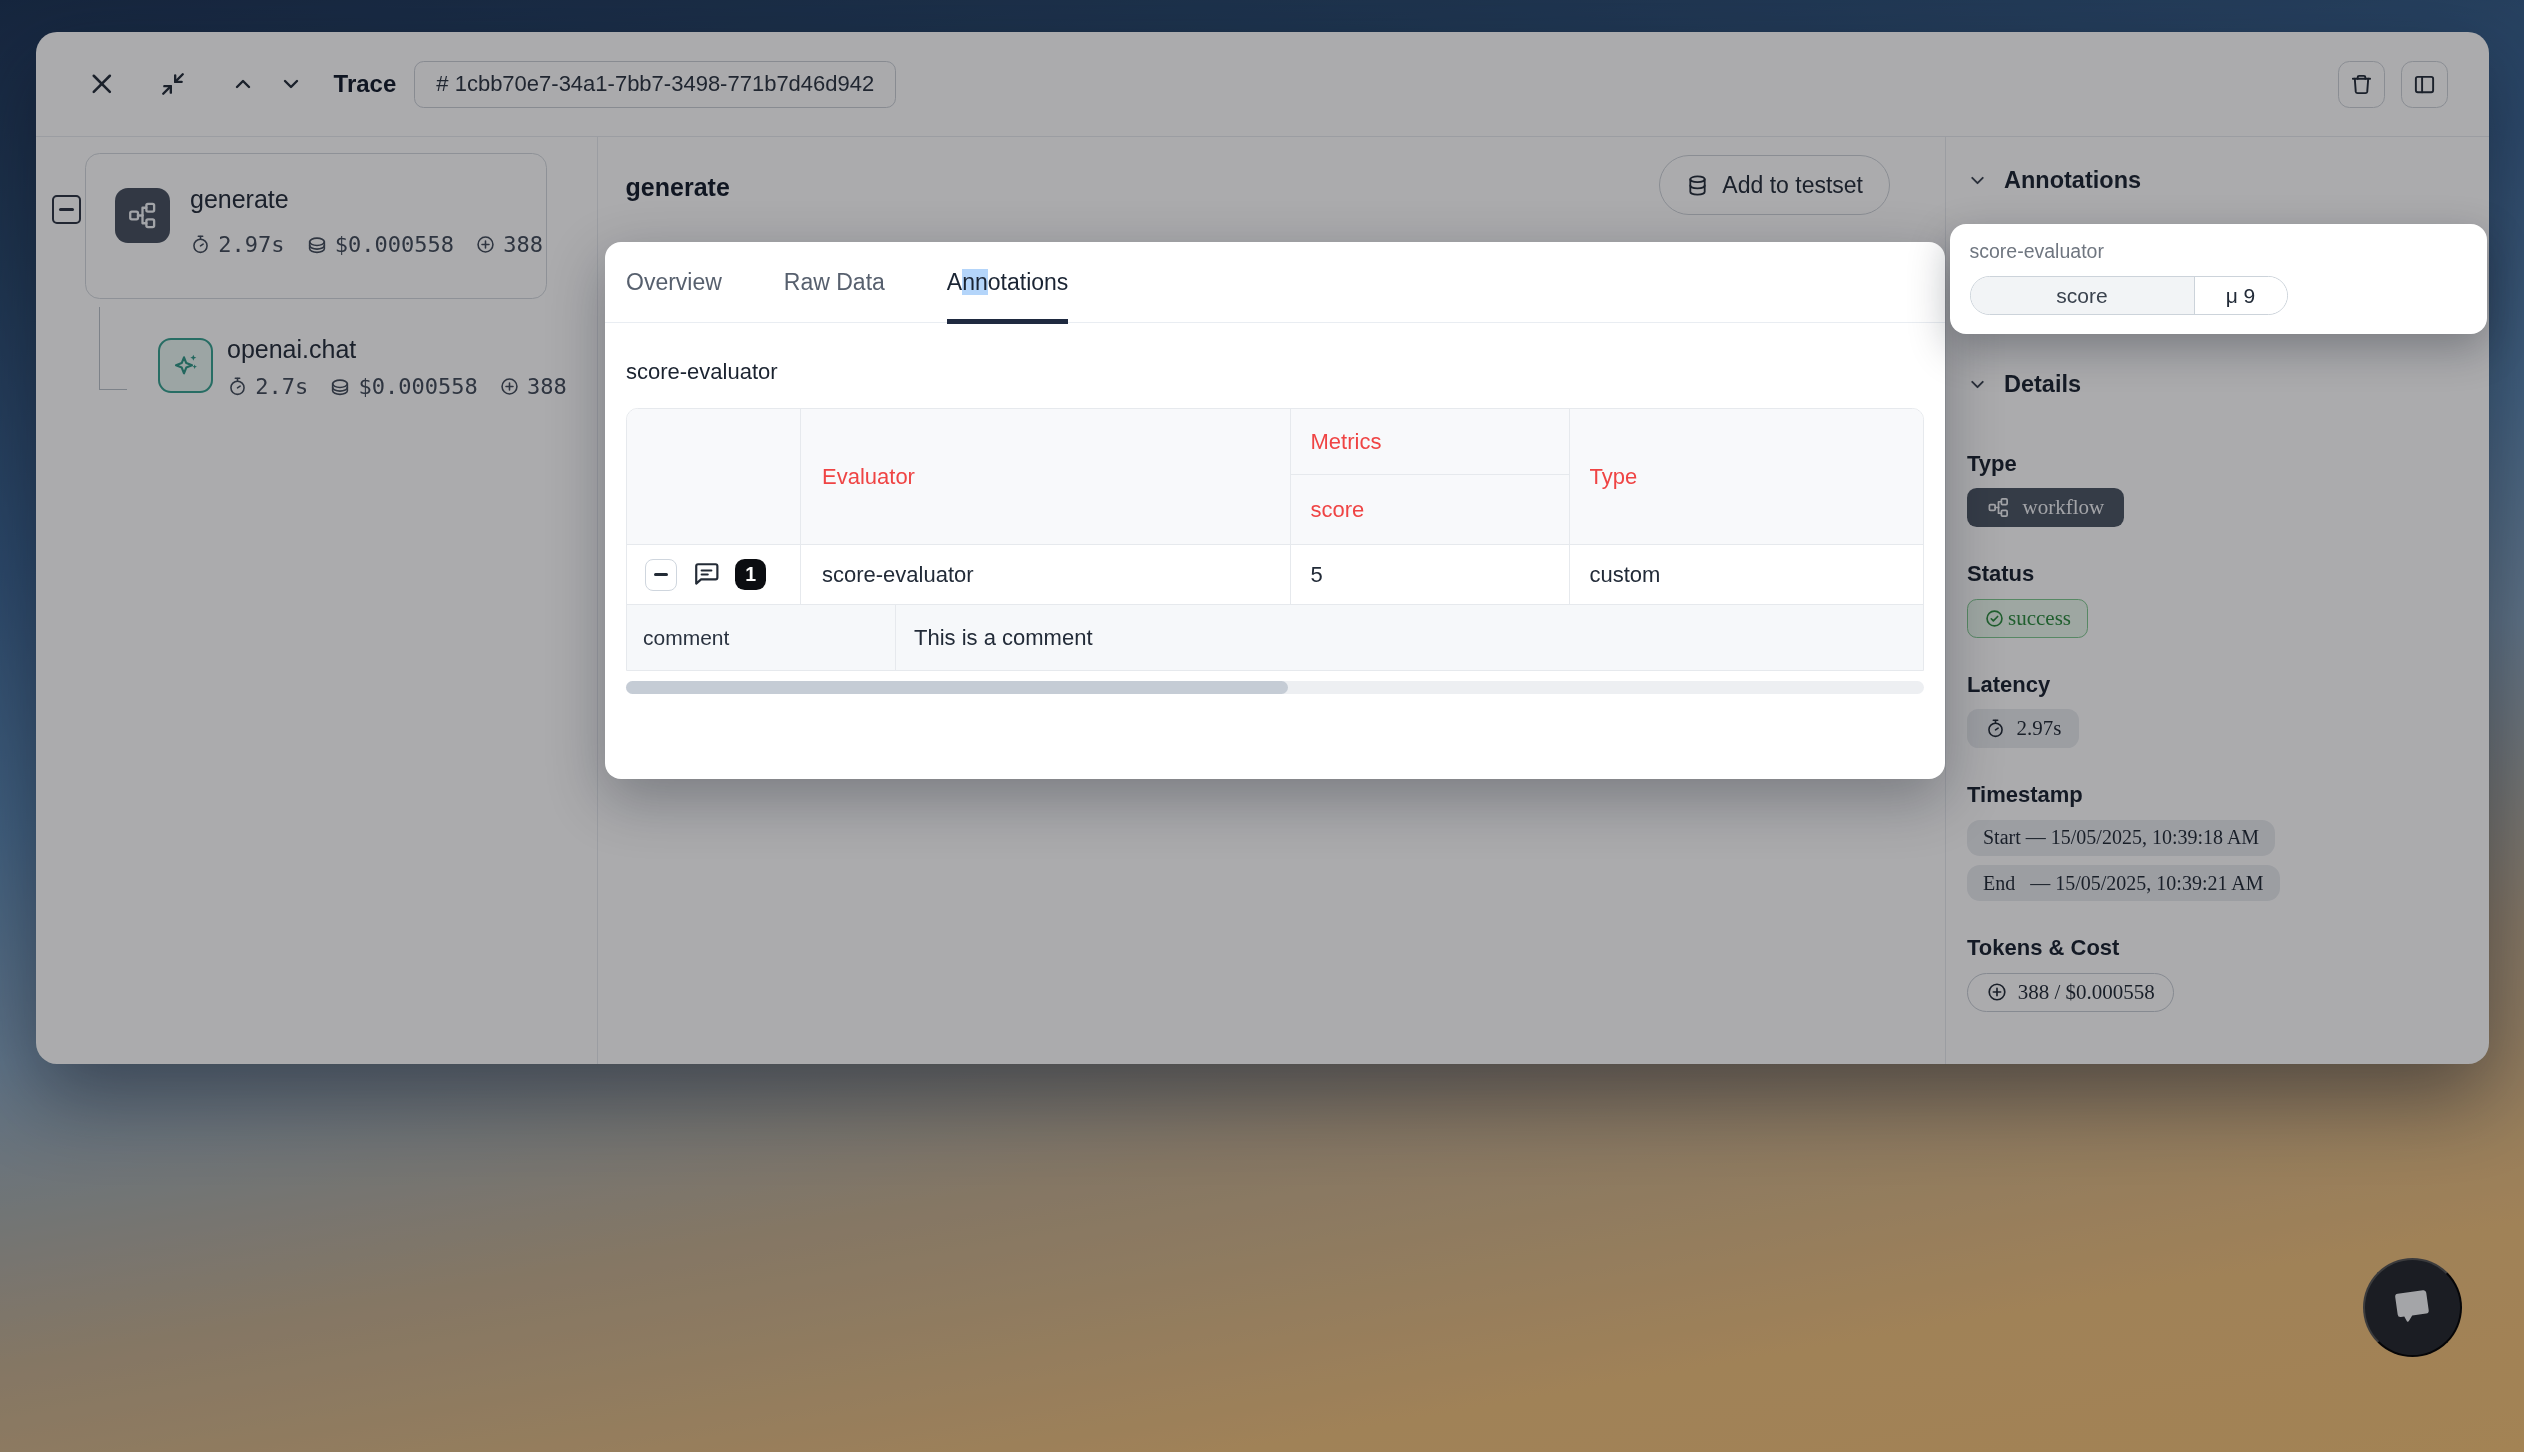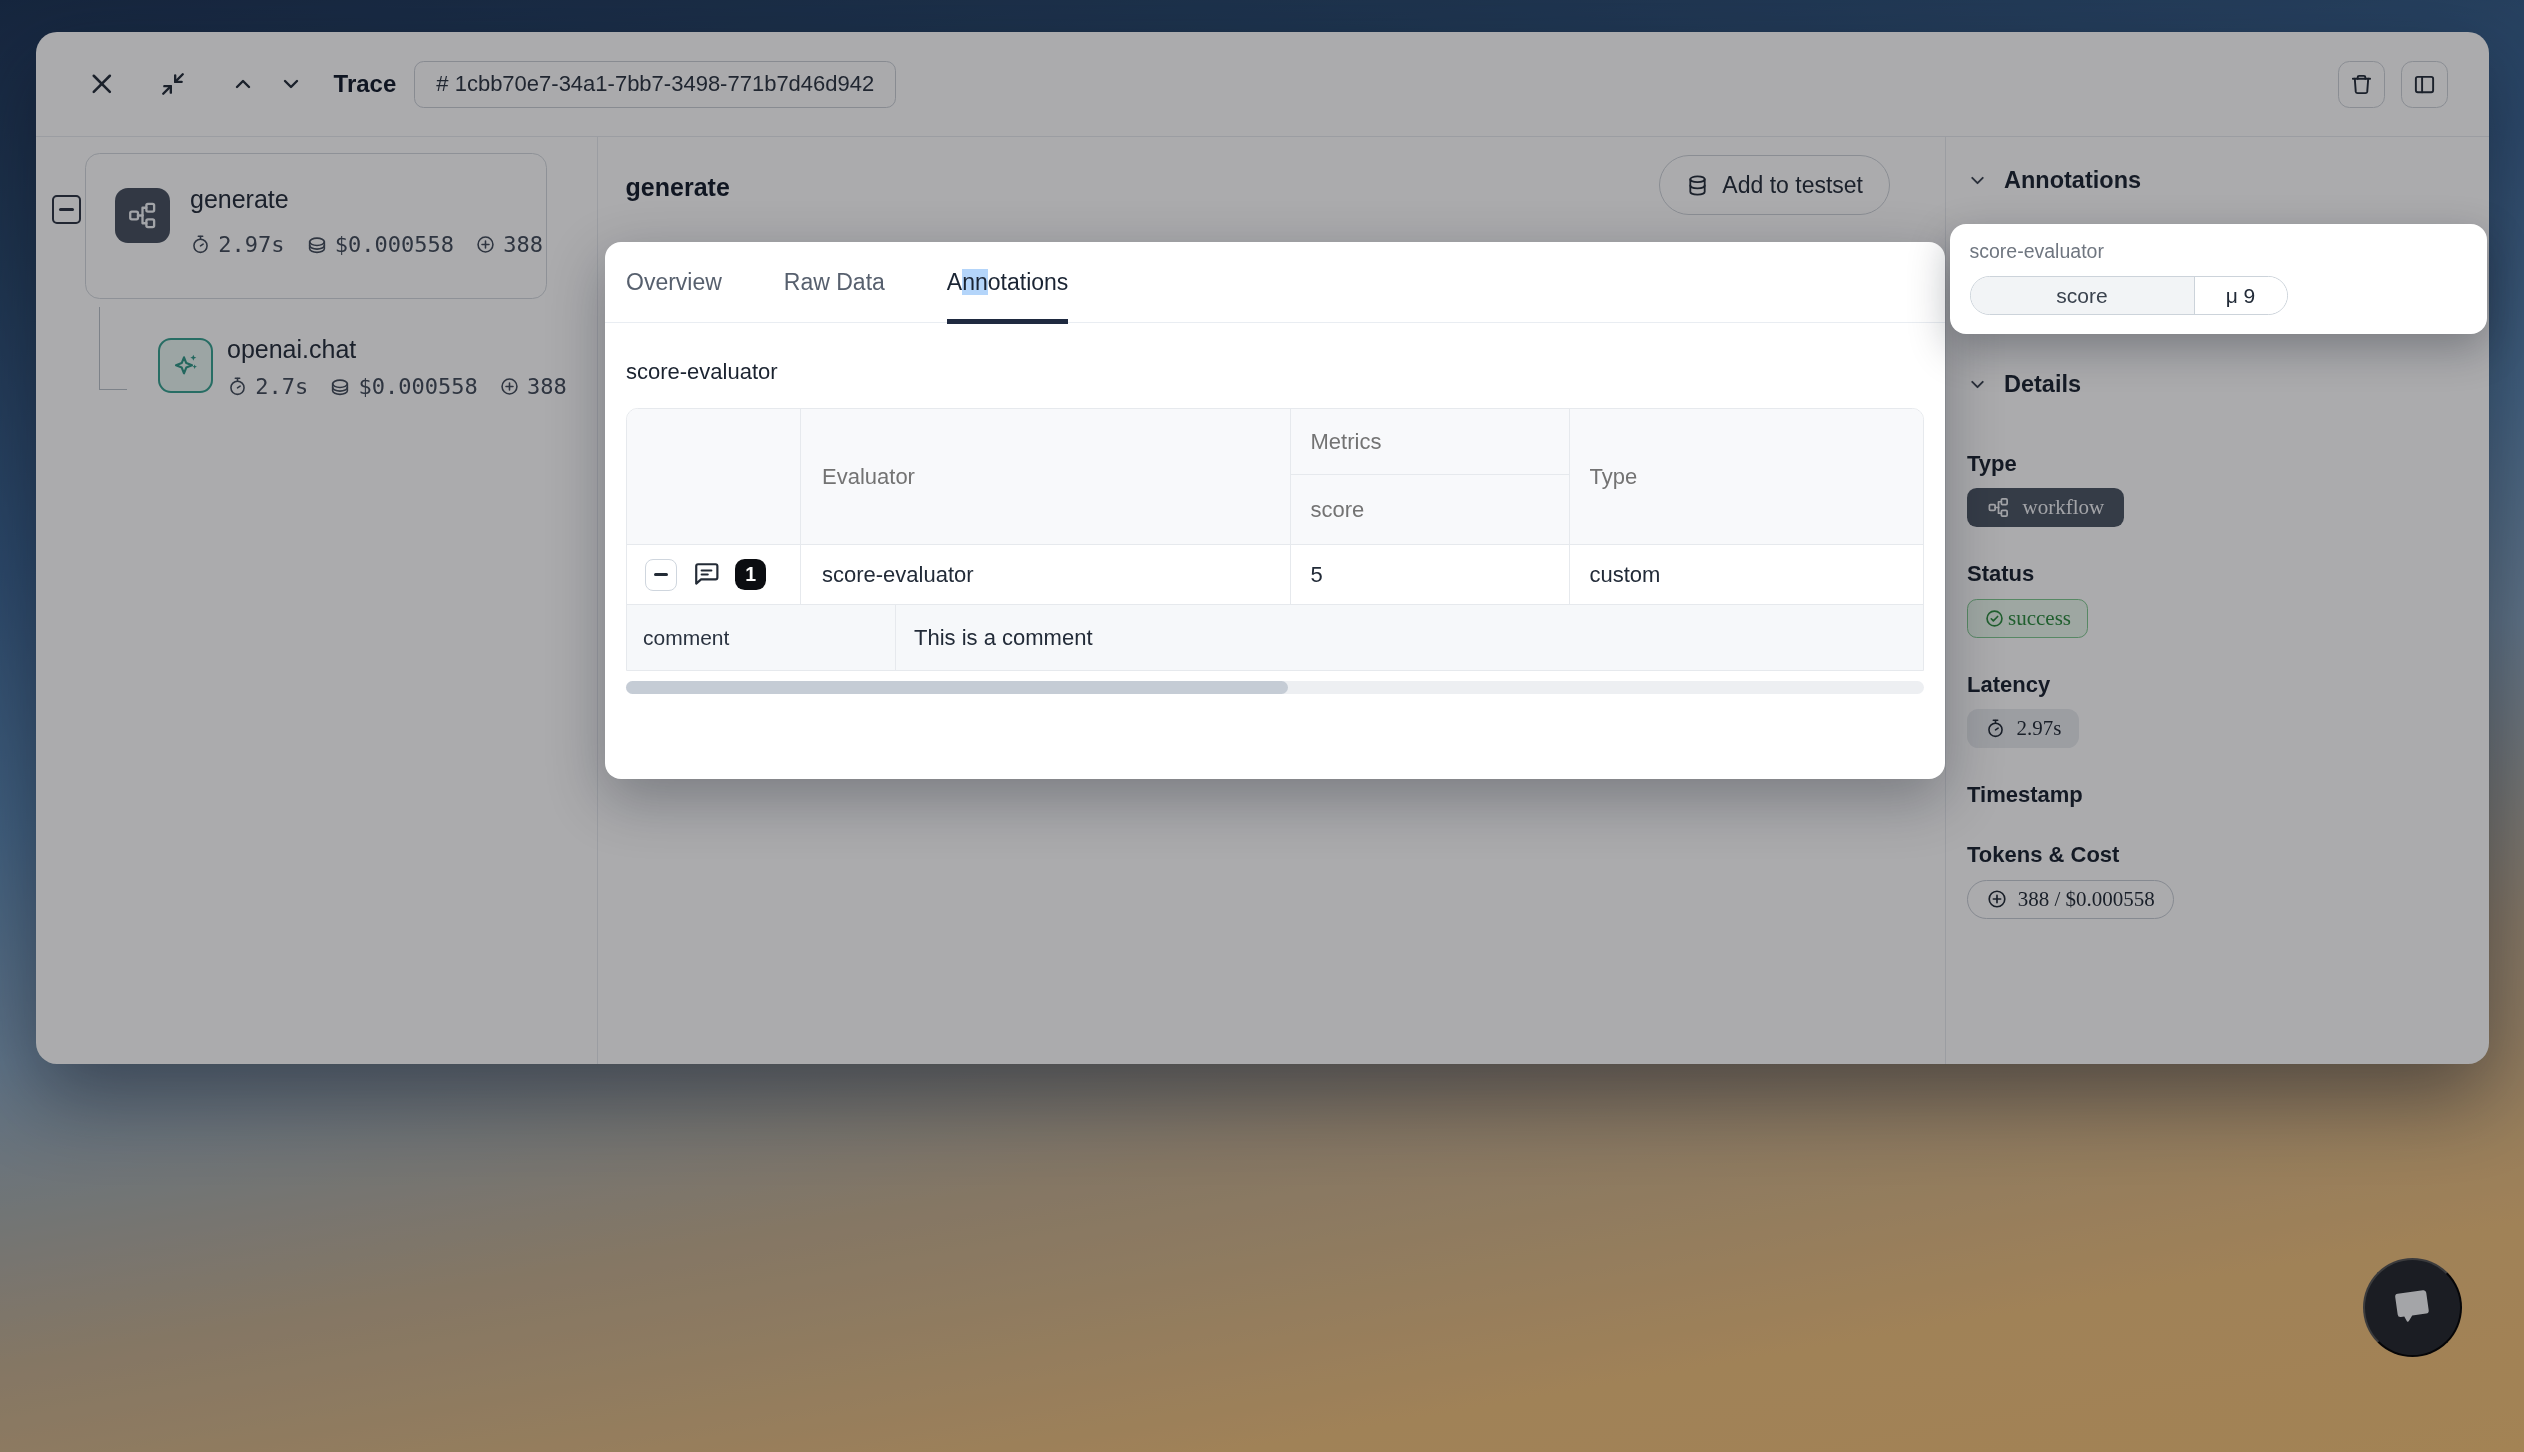--- a/index.html
+++ b/index.html
@@ -88,21 +88,21 @@
   .content-heading { margin-top:36px; font-size:22px; color:#1b2330; }
 
   .atable { margin-top:23px; border:1.6px solid #e6e9ed; border-radius:11.4px 11.4px 0 0; overflow:hidden; }
   .thead { display:flex; height:136px; background:#f8f9fb; border-bottom:1.6px solid #e6e9ed; }
   .th-c0 { width:174px; flex:none; border-right:1.6px solid #e6e9ed; }
   .th-c1 { width:490px; flex:none; border-right:1.6px solid #e6e9ed; display:flex; align-items:center; padding-left:21px; }
   .th-c2 { width:279px; flex:none; border-right:1.6px solid #e6e9ed; display:flex; flex-direction:column; }
   .th-c2 .m-top { height:66px; display:flex; align-items:center; padding-left:19.5px; border-bottom:1.6px solid #e6e9ed; }
   .th-c2 .m-bot { flex:1; display:flex; align-items:center; padding-left:19.5px; }
   .th-c3 { flex:1; display:flex; align-items:center; padding-left:19.5px; }
-  .th-text { font-size:22px; font-weight:500; color:#737373; }
+  .th-text { font-size:22px; font-weight:500; color:#ef4444; }
   .trow { display:flex; height:60px; border-bottom:1.6px solid #e6e9ed; background:#fff; }
   .td-c0 { width:174px; flex:none; border-right:1.6px solid #e6e9ed; display:flex; align-items:center; gap:14.6px; padding-left:18px; }
   .td-c1 { width:490px; flex:none; border-right:1.6px solid #e6e9ed; display:flex; align-items:center; padding-left:21px; }
   .td-c2 { width:279px; flex:none; border-right:1.6px solid #e6e9ed; display:flex; align-items:center; padding-left:19.5px; }
   .td-c3 { flex:1; display:flex; align-items:center; padding-left:19.5px; }
   .td-text { font-size:22px; color:#222b38; }
   .minus-btn { width:32px; height:32px; border:1.6px solid #cfd6de; border-radius:8px; background:#fff;
                display:flex; align-items:center; justify-content:center; cursor:pointer; }
   .minus-btn .bar { width:14.6px; height:2.4px; background:#232b36; border-radius:1.6px; }
   .bubble-btn { background:none; border:none; display:flex; color:#232b36; cursor:pointer; }
@@ -366,20 +366,24 @@
                   <path d="M12 6V3"></path>
                   <path d="M12 13.5l3-2"></path>
                 </svg>
             </span>
             <span>2.97s</span>
           </span>
         </div>
 
         <div class="dgroup">
           <div class="dlabel">Timestamp</div>
+          <span class="ts-col">
+            <span class="badge ts">Start — 15/05/2025, 10:39:18 AM</span>
+            <span class="badge ts">End   — 15/05/2025, 10:39:21 AM</span>
+          </span>
         </div>
 
         <div class="dgroup">
           <div class="dlabel">Tokens &amp; Cost</div>
           <span class="badge tokens">
             <span>
               <svg width="22" height="22" viewBox="0 0 24 24" fill="none" stroke="currentColor" stroke-width="1.8" stroke-linecap="round">
                   <circle cx="12" cy="12" r="8.5"></circle>
                   <path d="M12 8v8M8 12h8"></path>
                 </svg>

